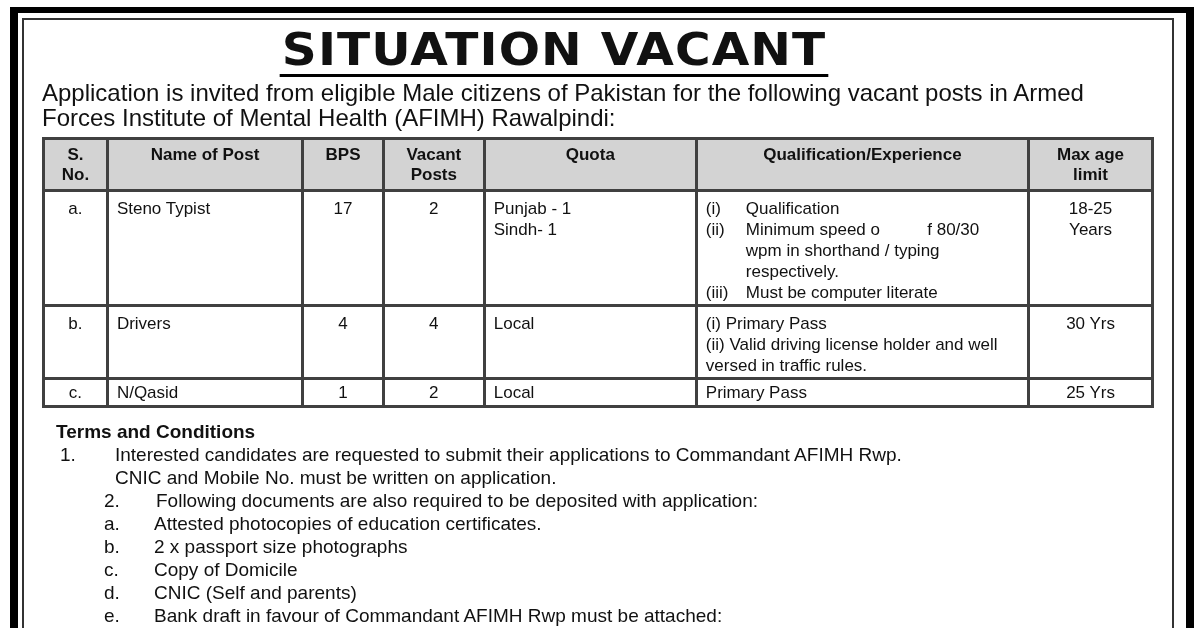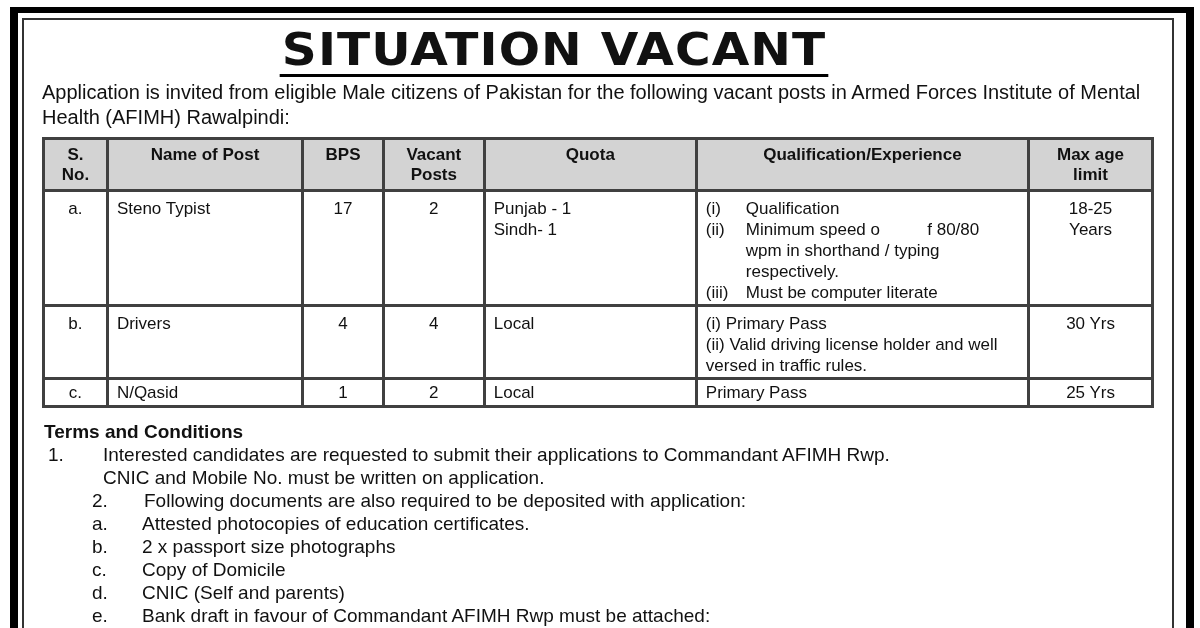--- a/index.html
+++ b/index.html
@@ -5,30 +5,30 @@
   html, body { margin:0; padding:0; }
   body { width:1200px; height:628px; background:#fff; position:relative; overflow:hidden;
          font-family:"Liberation Sans", sans-serif; color:#111; }
   .frame-outer { position:absolute; left:10px; top:7px; width:1168px; height:640px;
                  border-left:8px solid #000; border-top:6px solid #000; border-right:8px solid #000; }
   .frame-inner { position:absolute; left:22px; top:18px; width:1148px; height:640px;
                  border-left:2px solid #333; border-top:2px solid #333; border-right:2px solid #333; }
   .title { position:absolute; left:0; width:1108px; top:26px; text-align:center; }
   .title span { font-family:"DejaVu Sans", sans-serif; font-weight:bold; font-size:45px; letter-spacing:1px;
                 border-bottom:3px solid #000; padding:0 2px; line-height:48px; display:inline-block; transform:scaleX(1.08); }
-  .intro { position:absolute; left:42px; top:80px; width:1120px; font-size:20px; line-height:25px; }
+  .intro { position:absolute; left:42px; top:80px; width:1120px; font-size:24px; line-height:25px; }
   table.posts { position:absolute; left:42px; top:137px; border-collapse:collapse; width:1112px;
                 font-size:17px; }
   table.posts th, table.posts td { border:3px solid #404040; vertical-align:top; padding:2px 8px 1px 8px; }
   table.posts th { background:#d3d3d3; font-weight:bold; text-align:center; line-height:20px; padding-top:5px; height:43px; }
   table.posts td { line-height:21px; padding-top:6px; }
   .c { text-align:center; }
   .qual-line { display:flex; }
   .qual-line .num { width:40px; flex:none; }
-  .terms { position:absolute; left:44px; top:420px; width:1120px; font-size:19px; line-height:23px; }
+  .terms { position:absolute; left:56px; top:420px; width:1120px; font-size:19px; line-height:23px; }
   .terms .head { font-weight:bold; }
   .row { display:flex; }
   .row .n { flex:none; }
 </style>
 </head>
 <body>
 
 <div class="frame-outer"></div>
 <div class="frame-inner"></div>
 
@@ -69,21 +69,21 @@
         <div>Punjab - 1</div>
         <div>Sindh- 1</div>
       </td>
       <td>
         <div class="qual-line">
           <span class="num">(i)</span>
           <span>Qualification</span>
         </div>
         <div class="qual-line">
           <span class="num">(ii)</span>
-          <span style="white-space:pre-wrap">Minimum speed o          f 80/80 wpm in shorthand / typing respectively.</span>
+          <span style="white-space:pre-wrap">Minimum speed o          f 80/30 wpm in shorthand / typing respectively.</span>
         </div>
         <div class="qual-line">
           <span class="num">(iii)</span>
           <span>Must be computer literate</span>
         </div>
       </td>
       <td class="c" style="padding-left:28px;padding-right:28px">18-25 Years</td>
     </tr>
     <tr style="height:73px">
       <td class="c">b.</td>

